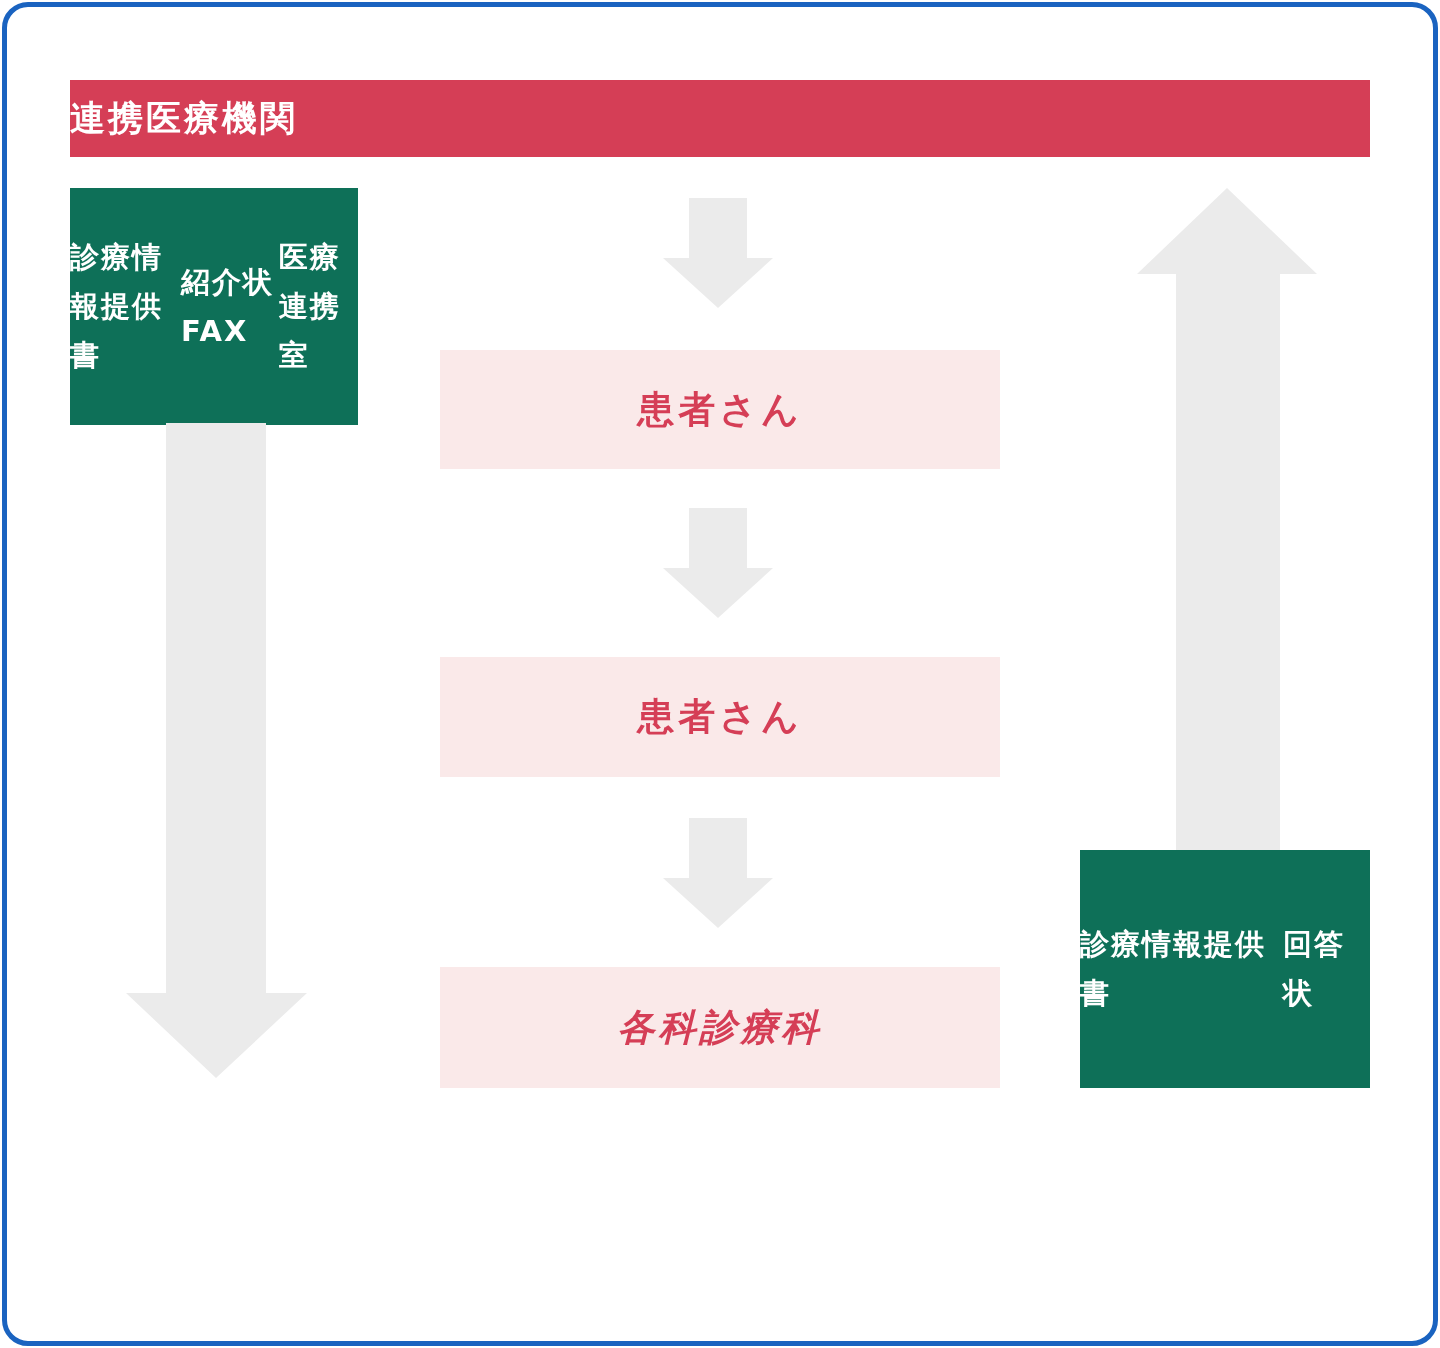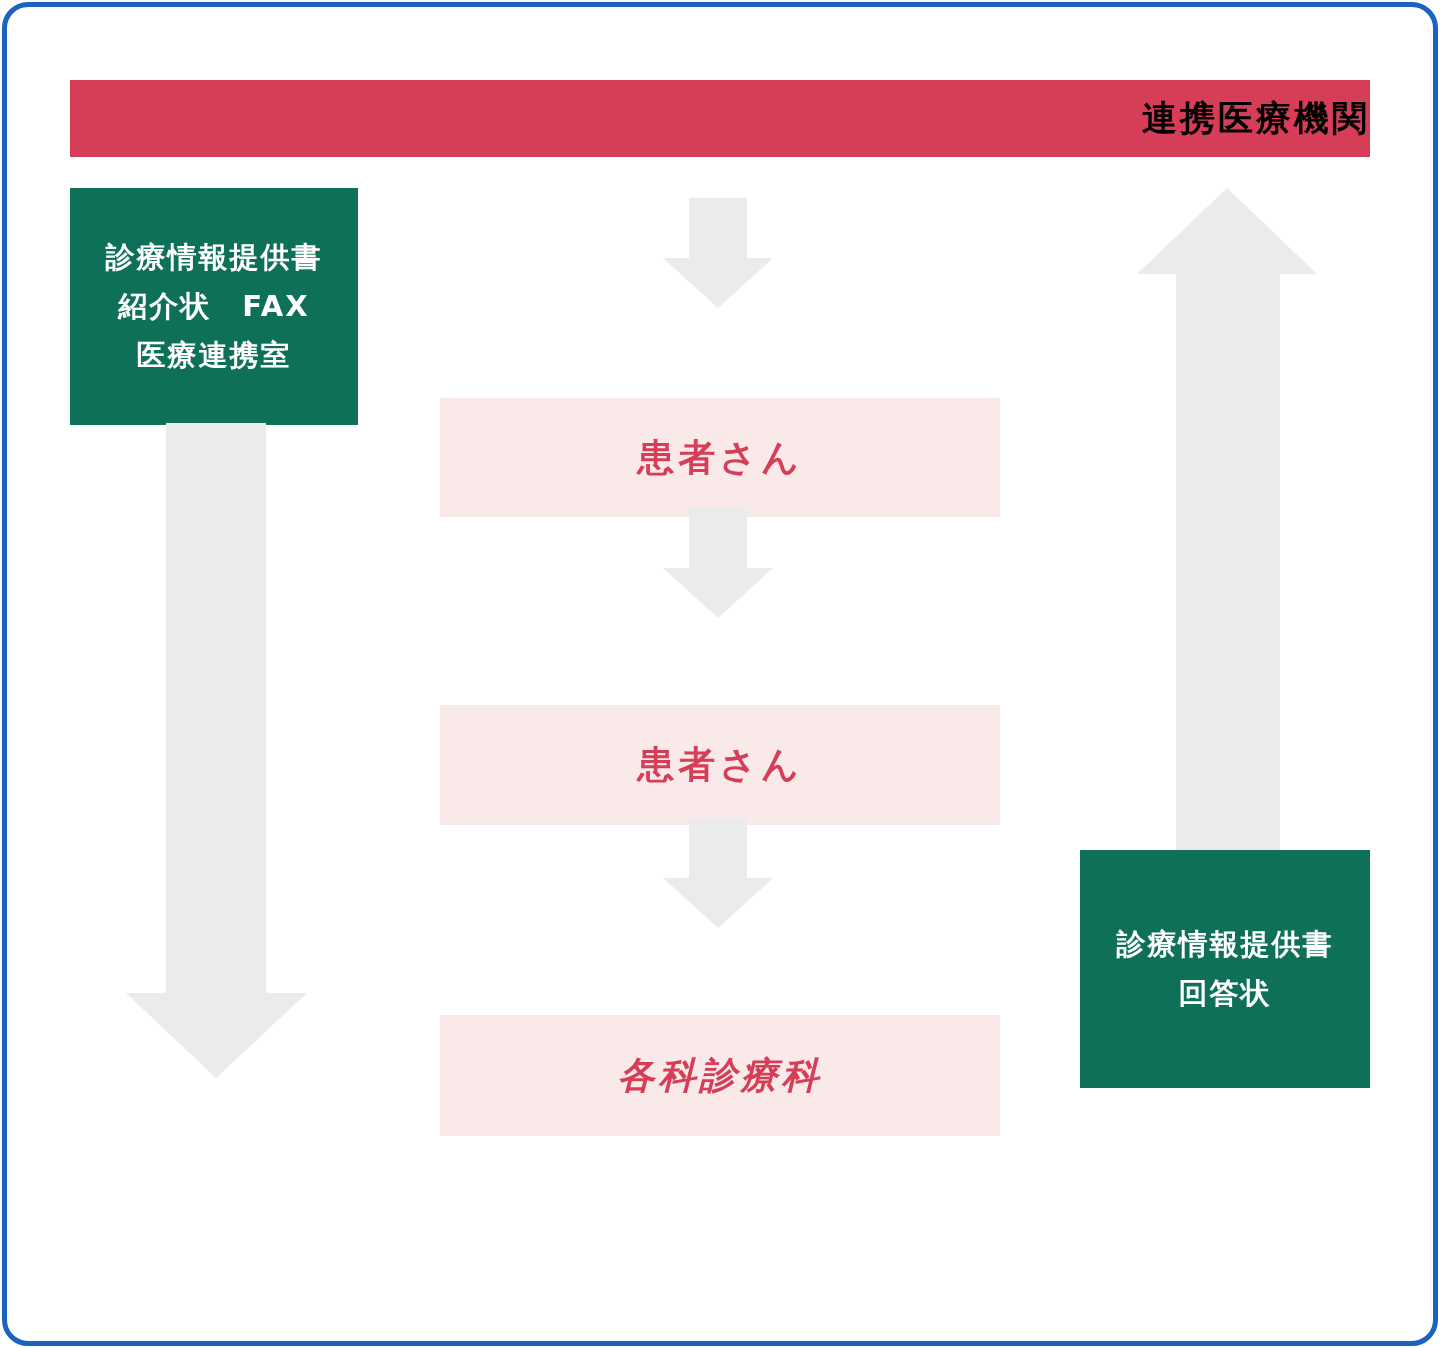--- a/index.html
+++ b/index.html
@@ -18,22 +18,22 @@
     border: 5px solid #1A63C0;
     border-radius: 26px;
     overflow: hidden;
   }
   .abs { position: absolute; }
 
   
   .bar {
     display: flex;
     align-items: center;
-    justify-content: flex-end;
-    color: #000000;
+    justify-content: flex-start;
+    color: #ffffff;
     font-weight: bold;
     font-size: 35px;
     letter-spacing: 3px;
   }
   .bar-top {
     left: 63px; top: 73px;
     width: 1300px; height: 77px;
     background: #D53E56;
   }
   .bar-bottom {
@@ -42,44 +42,43 @@
     background: #1A63C0;
   }
 
   
   .note {
     background: #0E7058;
     color: #ffffff;
     font-weight: bold;
     font-size: 29px;
     line-height: 49px;
-    text-align: center;
+    text-align: left;
     display: flex;
-    flex-direction: column;
+    flex-direction: row;
     justify-content: center;
     align-items: center;
     letter-spacing: 2px;
   }
   .note-left  { left: 63px;   top: 181px; width: 288px; height: 237px; }
   .note-right { left: 1073px; top: 843px; width: 290px; height: 238px; }
 
   
   .flow-box {
     left: 433px;
     width: 560px;
     height: 120px;
     background: #FAE9E9;
     color: #D53E56;
     font-weight: bold;
     font-size: 37px;
     letter-spacing: 4px;
     display: flex;
     align-items: center;
     justify-content: center;
-    margin-top: 48px;
   }
   .flow-box-1 { top: 343px; height: 119px; }
   .flow-box-2 { top: 650px; }
   .flow-box-3 { top: 960px; height: 121px; font-style: italic; }
 
   
   .small-arrow { left: 656px; width: 110px; height: 110px; }
   .small-arrow .shaft {
     position: absolute; left: 26px; top: 0;
     width: 58px; height: 60px; background: #EBEBEB;

